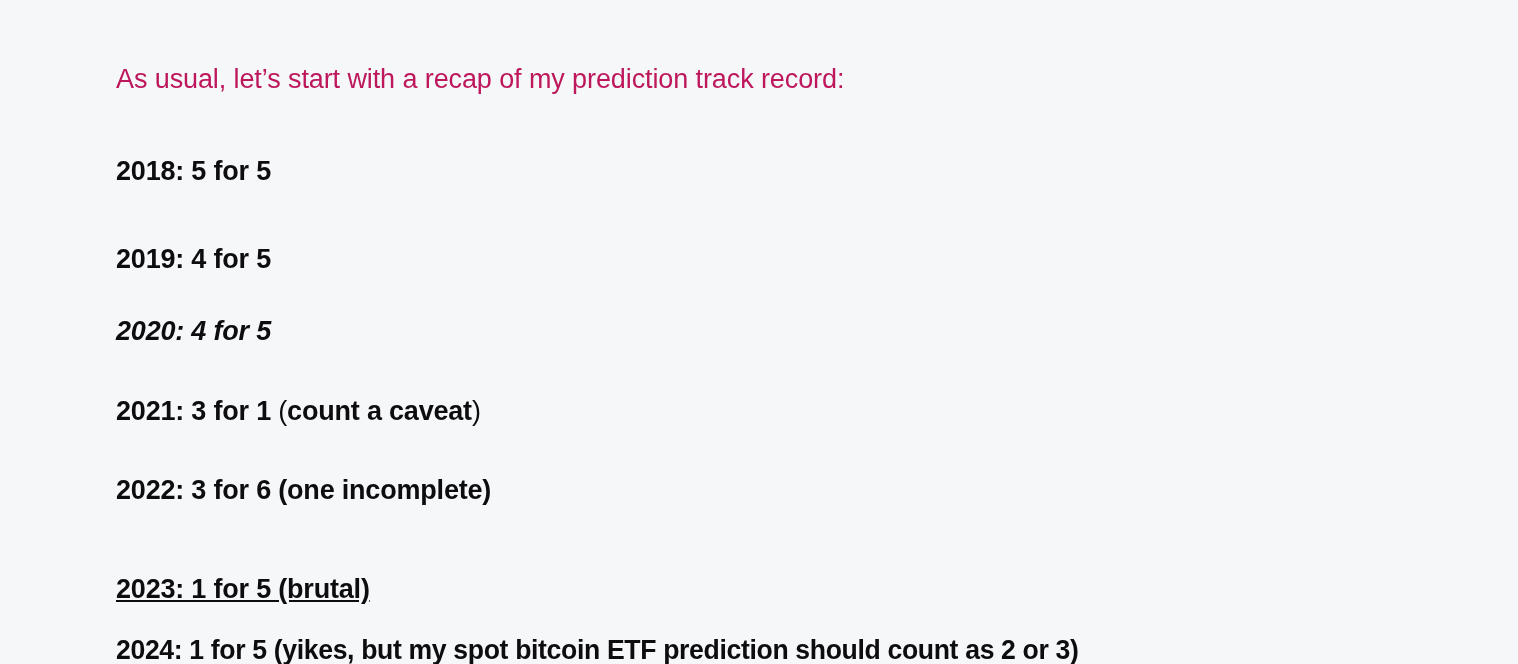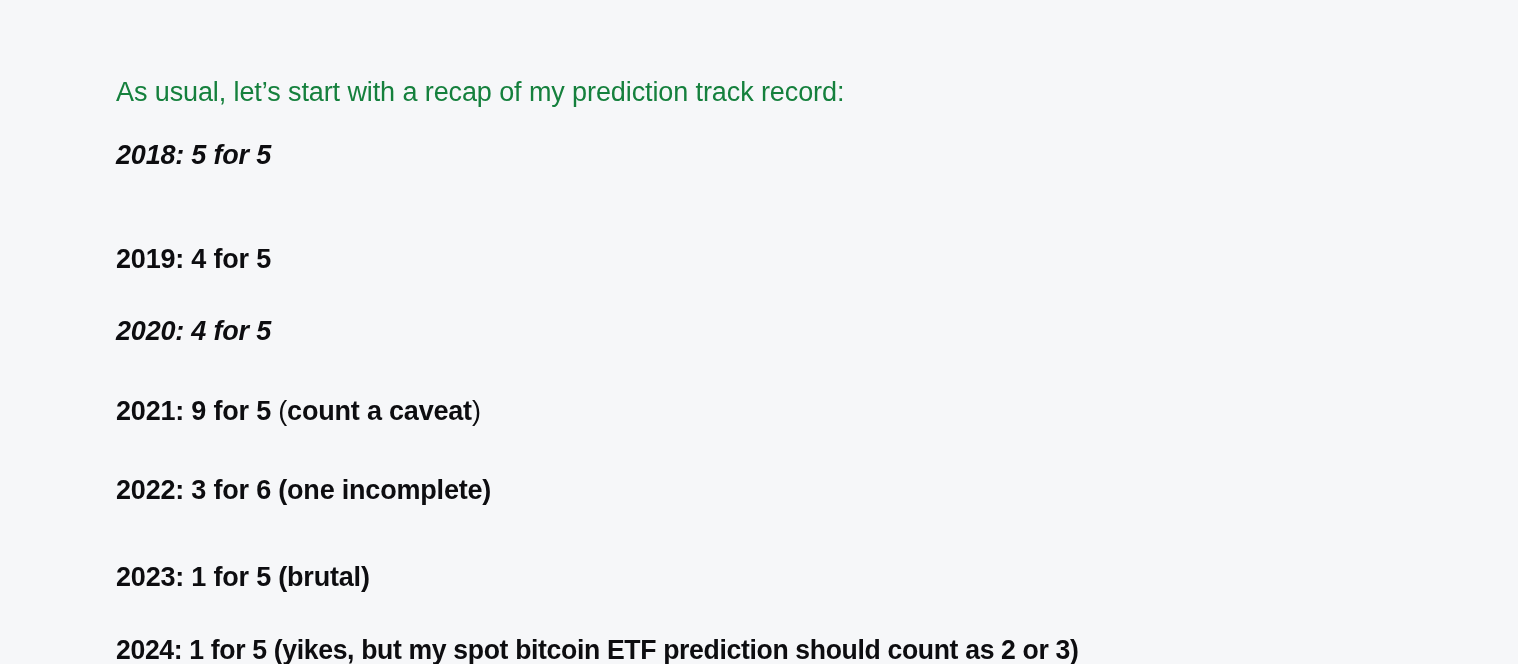--- a/index.html
+++ b/index.html
@@ -21,45 +21,45 @@
     background: #f6f7f9;
   }
   .content {
     position: absolute;
     left: 116px;
     top: 0;
     right: 0;
   }
   .intro {
     position: absolute;
-    top: 47px;
+    top: 34px;
     left: 0;
     font-size: 27px;
     font-weight: 400;
     line-height: 36px;
     letter-spacing: -0.1px;
     white-space: nowrap;
-    color: #15803d;
+    color: #be185d;
   }
   .record-line {
     position: absolute;
     left: 0;
     font-size: 27px;
     font-weight: 700;
     line-height: 36px;
     letter-spacing: -0.2px;
     white-space: nowrap;
     color: #0d0d10;
   }
-  .record-line.r0 { top: 110px; font-style: italic; }
+  .record-line.r0 { top: 126px; }
   .record-line.r1 { top: 214px; }
   .record-line.r2 { top: 286px; font-style: italic; }
   .record-line.r3 { top: 366px; }
   .record-line.r4 { top: 445px; }
-  .record-line.r5 { top: 532px; }
+  .record-line.r5 { top: 544px; text-decoration: underline; }
   .record-line.r6 {
     top: 605px;
     letter-spacing: -0.35px;
     transform: scaleX(0.985);
     transform-origin: left center;
   }
   .paren-light {
     font-weight: 400;
   }
 </style>
@@ -70,21 +70,21 @@
   <div class="content">
 
     <p class="intro">As usual, let’s start with a recap of my prediction track record:</p>
 
     <p class="record-line r0">2018: 5 for 5</p>
 
     <p class="record-line r1">2019: 4 for 5</p>
 
     <p class="record-line r2">2020: 4 for 5</p>
 
-    <p class="record-line r3"><span>2021: 9 for 5 </span><span class="paren-light">(</span><span>count a caveat</span><span class="paren-light">)</span></p>
+    <p class="record-line r3"><span>2021: 3 for 1 </span><span class="paren-light">(</span><span>count a caveat</span><span class="paren-light">)</span></p>
 
     <p class="record-line r4">2022: 3 for 6 (one incomplete)</p>
 
     <p class="record-line r5">2023: 1 for 5 (brutal)</p>
 
     <p class="record-line r6">2024: 1 for 5 (yikes, but my spot bitcoin ETF prediction should count as 2 or 3)</p>
 
   </div>
 </div>
 

